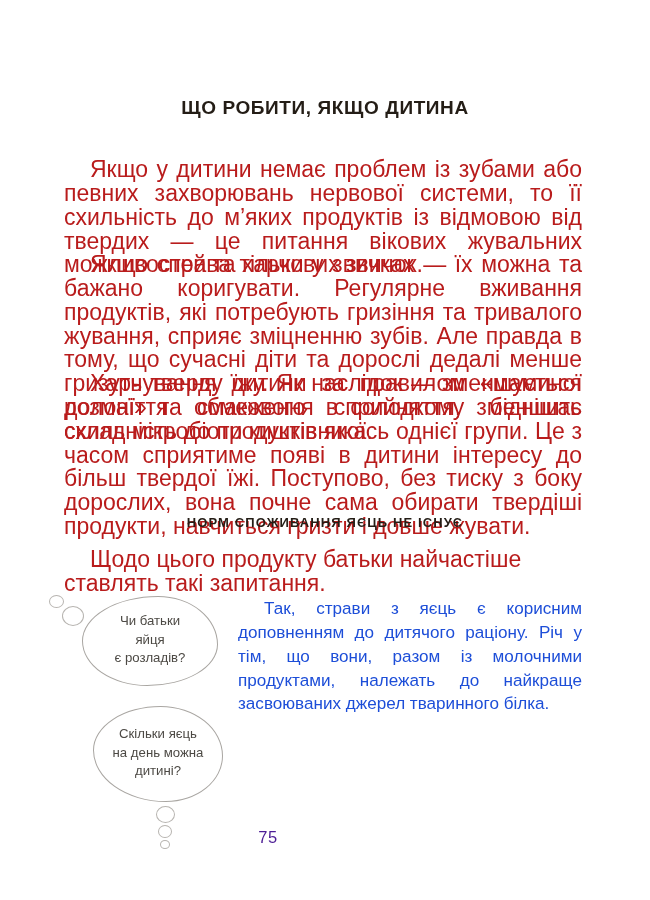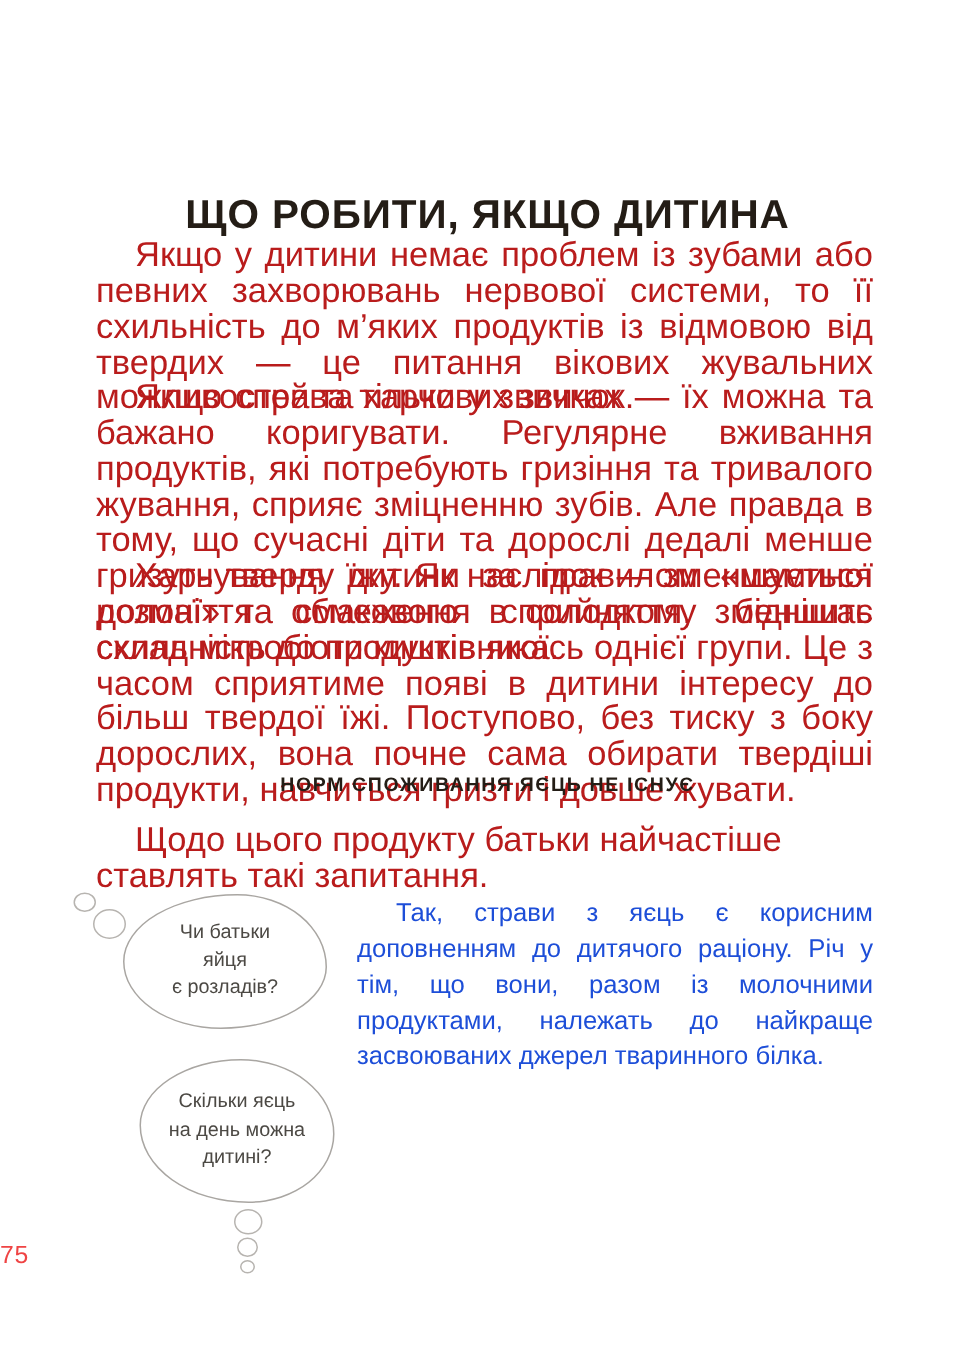--- a/index.html
+++ b/index.html
@@ -30,22 +30,22 @@
     position: absolute;
     left: 68px;
     width: 514px;
     text-align: center;
     font-weight: 700;
     color: #241d16;
     letter-spacing: 0.6px;
     line-height: 1.25;
   }
   .heading-1 {
-    top: 109px;
-    font-size: 27px;
+    top: 83px;
+    font-size: 19px;
   }
   .heading-1 .hl {
     display: block;
   }
   .heading-2 {
     top: 504px;
     font-size: 13px;
     letter-spacing: 1.1px;
   }
 
@@ -135,23 +135,23 @@
   #puff-c { left: 156px; top: 806px; width: 19px; height: 17px; }
   #puff-d { left: 158px; top: 825px; width: 14px; height: 13px; }
   #puff-e { left: 160px; top: 840px; width: 10px; height: 9px;  }
 
   
   .folio {
     position: absolute;
     left: 0;
     top: 828px;
     width: 536px;
-    text-align: left;
+    text-align: center;
     font-size: 16.5px;
-    color: #ef4444;
+    color: #4c1d95;
     letter-spacing: 0.5px;
   }
 </style>
 </head>
 <body>
 
 <div class="page">
 
   <h1 class="heading heading-1">
     <span class="hl">ЩО РОБИТИ, ЯКЩО ДИТИНА</span>

